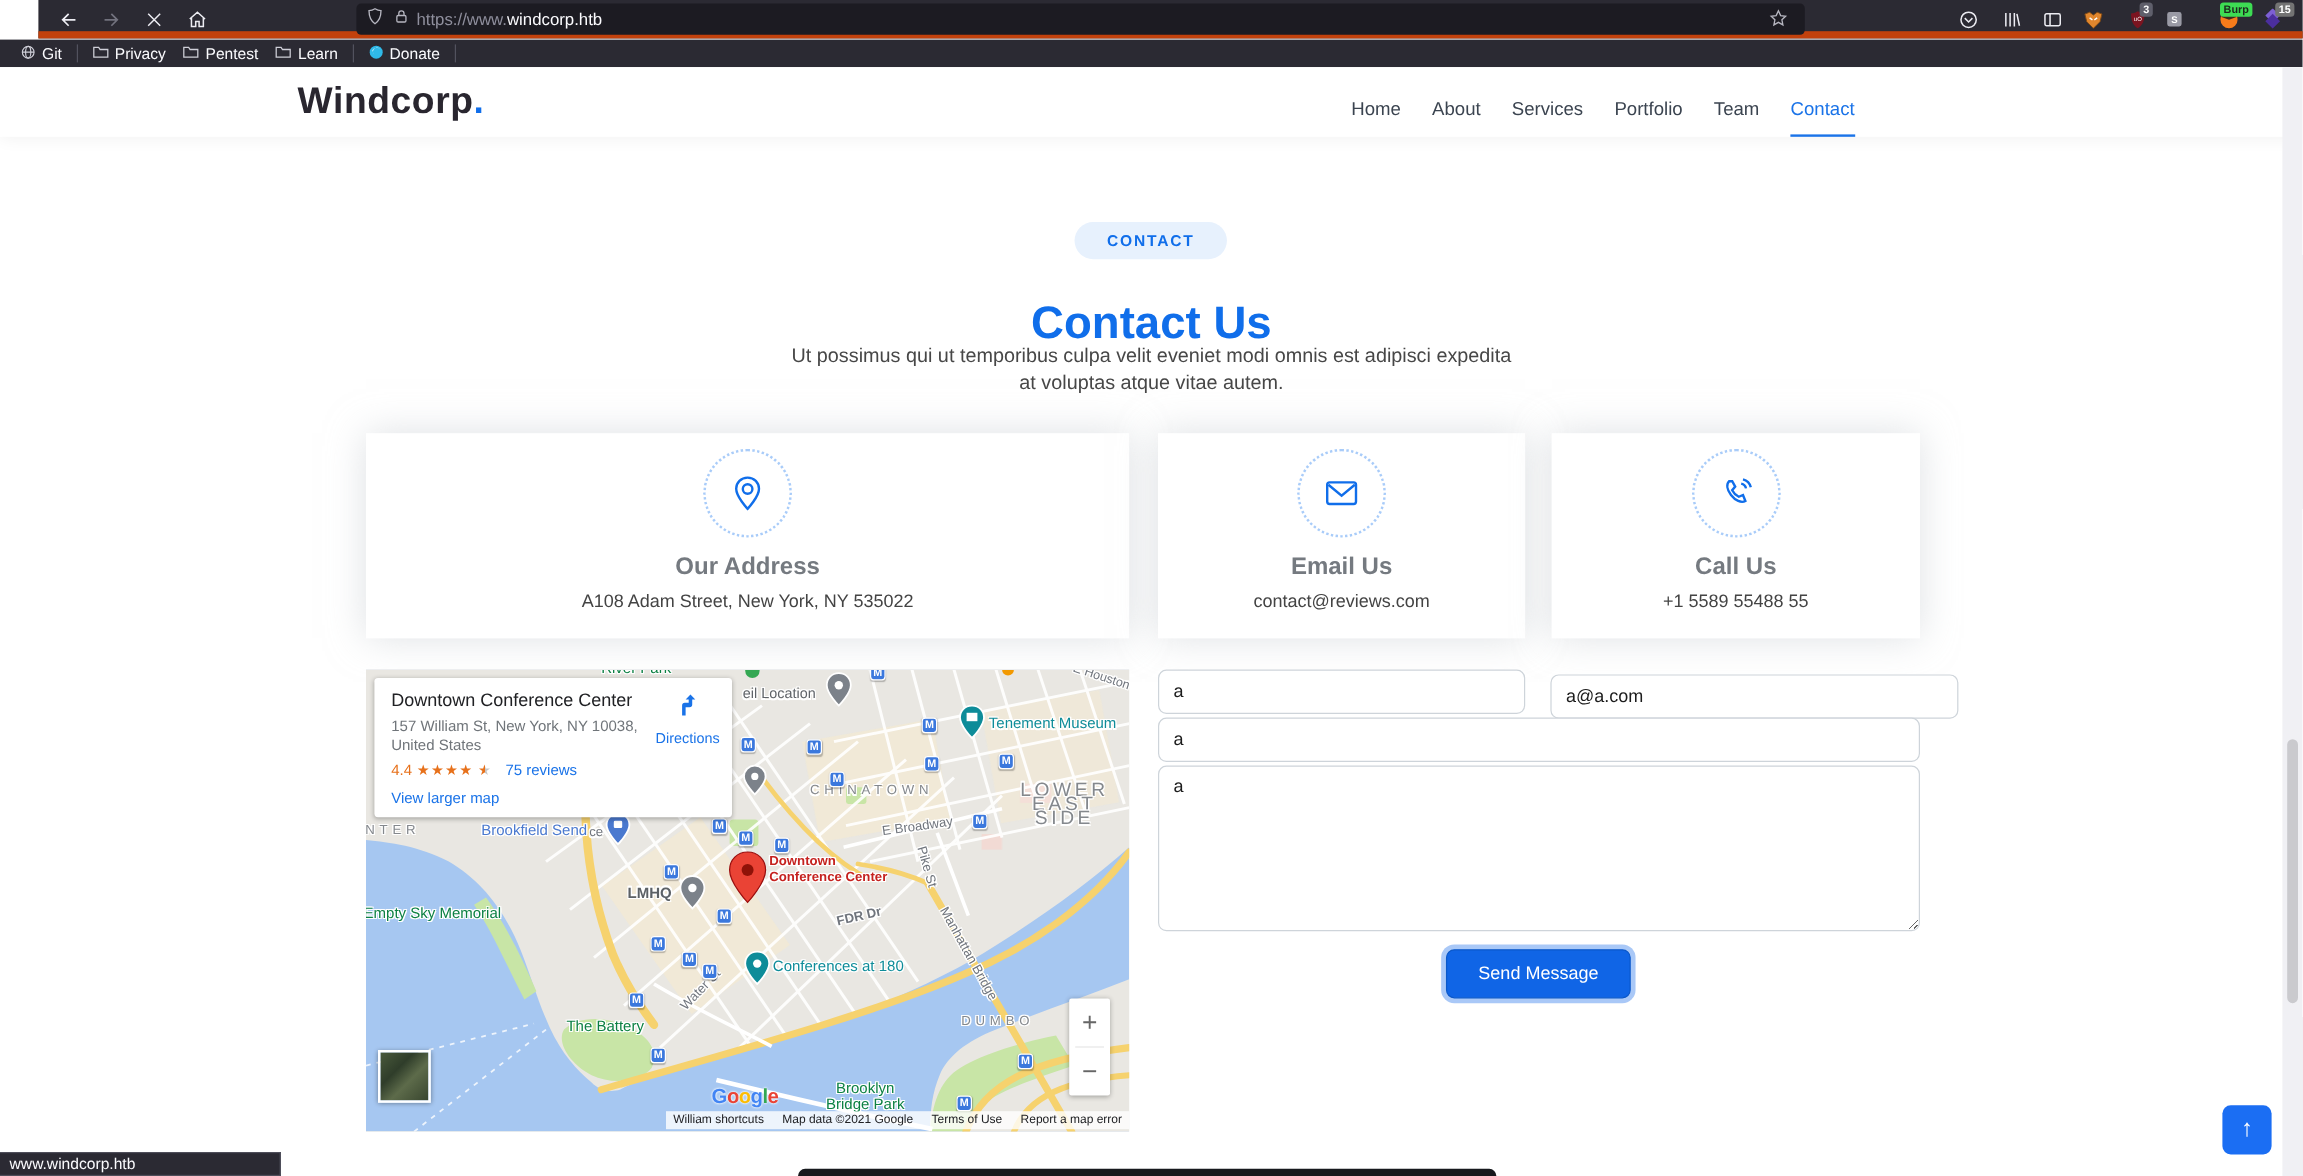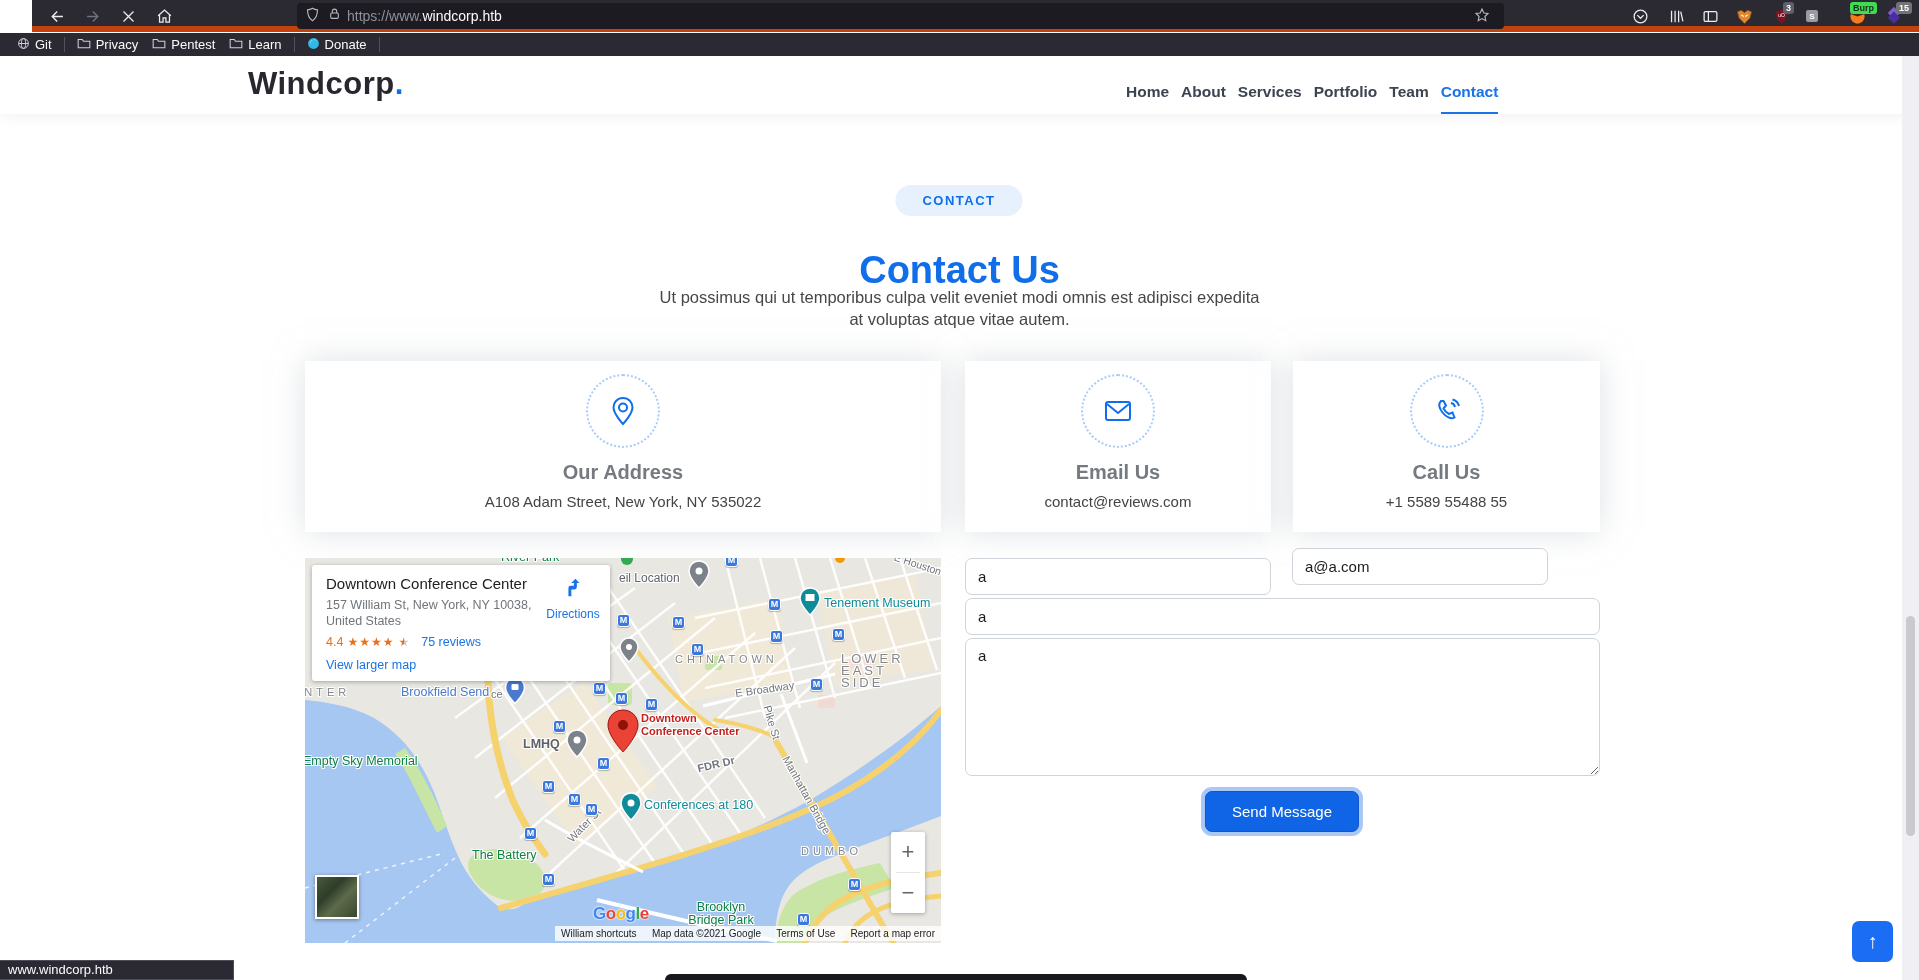--- a/index.html
+++ b/index.html
@@ -18,21 +18,21 @@
   .ext-badge{position:absolute;font-size:9px;font-weight:bold;color:#fff;border-radius:3px;padding:0 3px;line-height:12px;}
   .bookmarks{position:absolute;left:0;top:33px;width:1919px;height:23px;background:#2b2a33;display:flex;align-items:center;padding-left:10px;}
   .bm-item{display:flex;align-items:center;gap:5px;color:#fbfbfe;font-size:13px;padding:2px 7px;border-radius:3px;}
   .bm-sep{width:1px;height:15px;background:#52525e;margin:0 5px;}
 
   
   .page{position:absolute;left:0;top:56px;width:1919px;height:924px;background:#fff;overflow:hidden;}
   .site-header{position:absolute;left:0;top:0;width:1919px;height:58px;background:#fff;box-shadow:0 2px 14px rgba(0,0,0,.06);}
   .logo{position:absolute;left:248px;top:10px;font-size:31px;font-weight:800;color:#29262f;letter-spacing:.5px;}
   .logo .dot{color:#106eea;}
-  .nav{position:absolute;left:1126px;top:24px;display:flex;gap:12px;font-weight:bold;}
+  .nav{position:absolute;left:1126px;top:24px;display:flex;gap:26px;}
   .nav a{font-size:15.5px;color:#3b4450;text-decoration:none;line-height:24px;padding-bottom:8px;}
   .nav a.active{color:#1a73e8;border-bottom:2px solid #1a73e8;}
 
   .badge-pill{position:absolute;top:129px;left:959px;transform:translateX(-50%);background:#e7f1fd;color:#106eea;
     font-size:13px;font-weight:bold;letter-spacing:1.5px;padding:8px 27px;border-radius:50px;}
   .hero-title{position:absolute;top:168px;left:0;width:1919px;text-align:center;font-size:38px;font-weight:800;color:#106eea;}
   .hero-sub{position:absolute;left:0;width:1919px;text-align:center;font-size:16.5px;color:#474747;}
 
   .info-card{position:absolute;top:305px;height:171px;background:#fff;box-shadow:0 0 30px rgba(195,200,205,.55);text-align:center;}
   .icon-ring{width:74px;height:74px;border:2px dotted #a9ccf9;border-radius:50%;margin:13px auto 0;display:flex;align-items:center;justify-content:center;}
@@ -384,21 +384,21 @@
           <path d="M326 235 c-6 0 -10 4.5 -10 10 c0 7 10 17 10 17 s10 -10 10 -17 c0 -5.5 -4 -10 -10 -10 z" fill="#0e8c99" stroke="#fff" stroke-width="1.5"></path>
             <circle cx="326" cy="245" r="3.5" fill="#fff"></circle>
         </g>
         <g>
           <path d="M318 152 c-8.5 0 -15 6.5 -15 15 c0 11 15 27 15 27 s15 -16 15 -27 c0 -8.5 -6.5 -15 -15 -15 z" fill="#ea4335" stroke="#9a0e0e" stroke-width="1"></path>
           <circle cx="318" cy="167" r="5" fill="#8f1208"></circle>
         </g>
       </svg>
 
       <div class="mlabel lbl-area" style="left:370px;top:95px">CHINATOWN</div>
-      <div class="mlabel lbl-area" style="left:536px;top:95px;width:92px;white-space:normal;font-size:13px;letter-spacing:3px;line-height:12px">LOWER EAST SIDE</div>
+      <div class="mlabel lbl-area" style="left:536px;top:95px;width:92px;white-space:normal;text-align:center;font-size:16px;letter-spacing:3px;line-height:12px">LOWER EAST SIDE</div>
       <div class="mlabel lbl-area" style="left:496px;top:287px">DUMBO</div>
       <div class="mlabel lbl-area" style="left:-12px;top:128px">ENTER</div>
       <div class="mlabel lbl-road" style="left:186px;top:130px">ce</div>
       <div class="mlabel lbl-green" style="left:196px;top:-8px">River Park</div>
       <div class="mlabel lbl-road" style="left:430px;top:125px;transform:rotate(-8deg)">E Broadway</div>
       <div class="mlabel lbl-road" style="left:468px;top:146px;transform:rotate(74deg);transform-origin:left top">Pike St</div>
       <div class="mlabel lbl-road" style="left:486px;top:196px;transform:rotate(61deg);transform-origin:left top">Manhattan Bridge</div>
       <div class="mlabel lbl-road" style="left:392px;top:200px;transform:rotate(-13deg);font-weight:bold">FDR Dr</div>
       <div class="mlabel lbl-road" style="left:260px;top:278px;transform:rotate(-46deg);transform-origin:left top">Water St</div>
       <div class="mlabel lbl-road" style="left:588px;top:2px;transform:rotate(18deg);font-size:10.5px">E Houston St</div>
@@ -464,21 +464,21 @@
       <div class="gglogo"><span class="gl1">G</span><span class="gl2">o</span><span class="gl3">o</span><span class="gl4">g</span><span class="gl5">l</span><span class="gl6">e</span></div>
       <div class="attrib">
         <a href="#">William shortcuts</a>
         <span>Map data ©2021 Google</span>
         <a href="#">Terms of Use</a>
         <a href="#">Report a map error</a>
       </div>
     </div>
 
     <input class="f-input" style="left: 965px; top: 502px; width: 306px;" value="a">
-    <input class="f-input" style="left: 1292px; top: 492px; width: 256px;" value="a@a.com">
+    <input class="f-input" style="left: 1292px; top: 506px; width: 340px;" value="a@a.com">
     <input class="f-input" style="left: 965px; top: 542px; width: 635px;" value="a">
     <textarea class="f-area" style="">a</textarea>
     <button class="send-btn">Send Message</button>
 
     <div class="phone-top"></div>
     <div class="status-tip">www.windcorp.htb</div>
     <div class="fab">
         <span>↑</span>
       </div>
     <div class="scrollbar">

